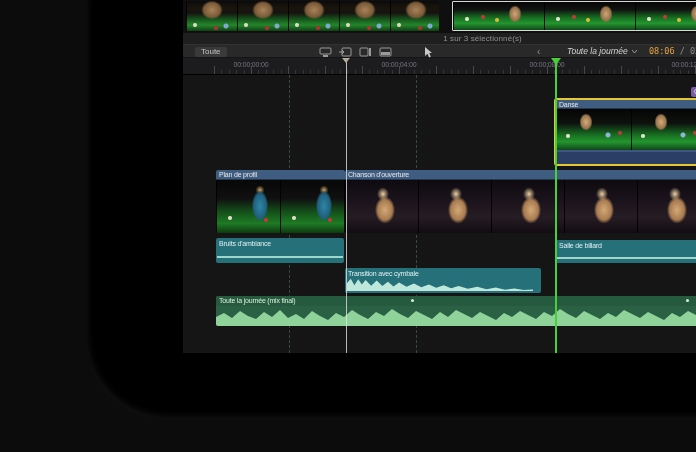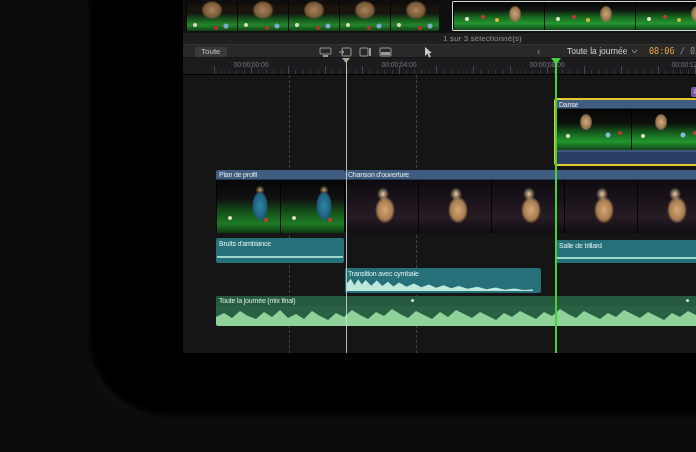--- a/index.html
+++ b/index.html
@@ -42,21 +42,21 @@
                color:#8f8f8f; font-size:8px; text-align:center; line-height:11px; letter-spacing:.1px; }
   .toolbar { position:absolute; left:0; top:44px; width:599px; height:14px; background:#292929;
              border-top:1px solid #323232; border-bottom:1px solid #151515; color:#a8a8a8; }
   .toolbar .btn-index { position:absolute; left:12px; top:2px; height:10px; line-height:10px;
              padding:0 6px; background:#3a3a3a; border-radius:2px; font-size:8px; color:#c2c2c2; }
   .tb-icon { position:absolute; top:2px; width:13px; height:10px; }
   .tb-icon svg { display:block; }
   .chev { position:absolute; top:5px; width:7px; height:5px; }
   .nav-arrow { position:absolute; top:0; height:14px; line-height:13px; font-size:10px; color:#8d8d8d; }
   .project-dd { position:absolute; left:384px; top:0; height:14px; line-height:13px;
-                font-size:8.5px; color:#d2d2d2; white-space:nowrap; }
+                font-size:8.5px; color:#d2d2d2; white-space:nowrap;font-style:italic; }
   .project-dd .dd-chev { display:inline-block; margin-left:3px; }
   .timecode { position:absolute; left:466px; top:0; height:14px; line-height:13px; font-size:8.5px;
               white-space:nowrap; font-family:"DejaVu Sans Mono", monospace; }
   .tc-cur { color:#e8a33d; } .tc-sep,.tc-tot { color:#8d8d8d; }
 
   
   .ruler { position:absolute; left:0; top:58px; width:599px; height:17px; background:#1c1c1f;
            border-bottom:1px solid #000;
            background-image:
              repeating-linear-gradient(90deg, #46464c 0 1px, transparent 1px 37px),

